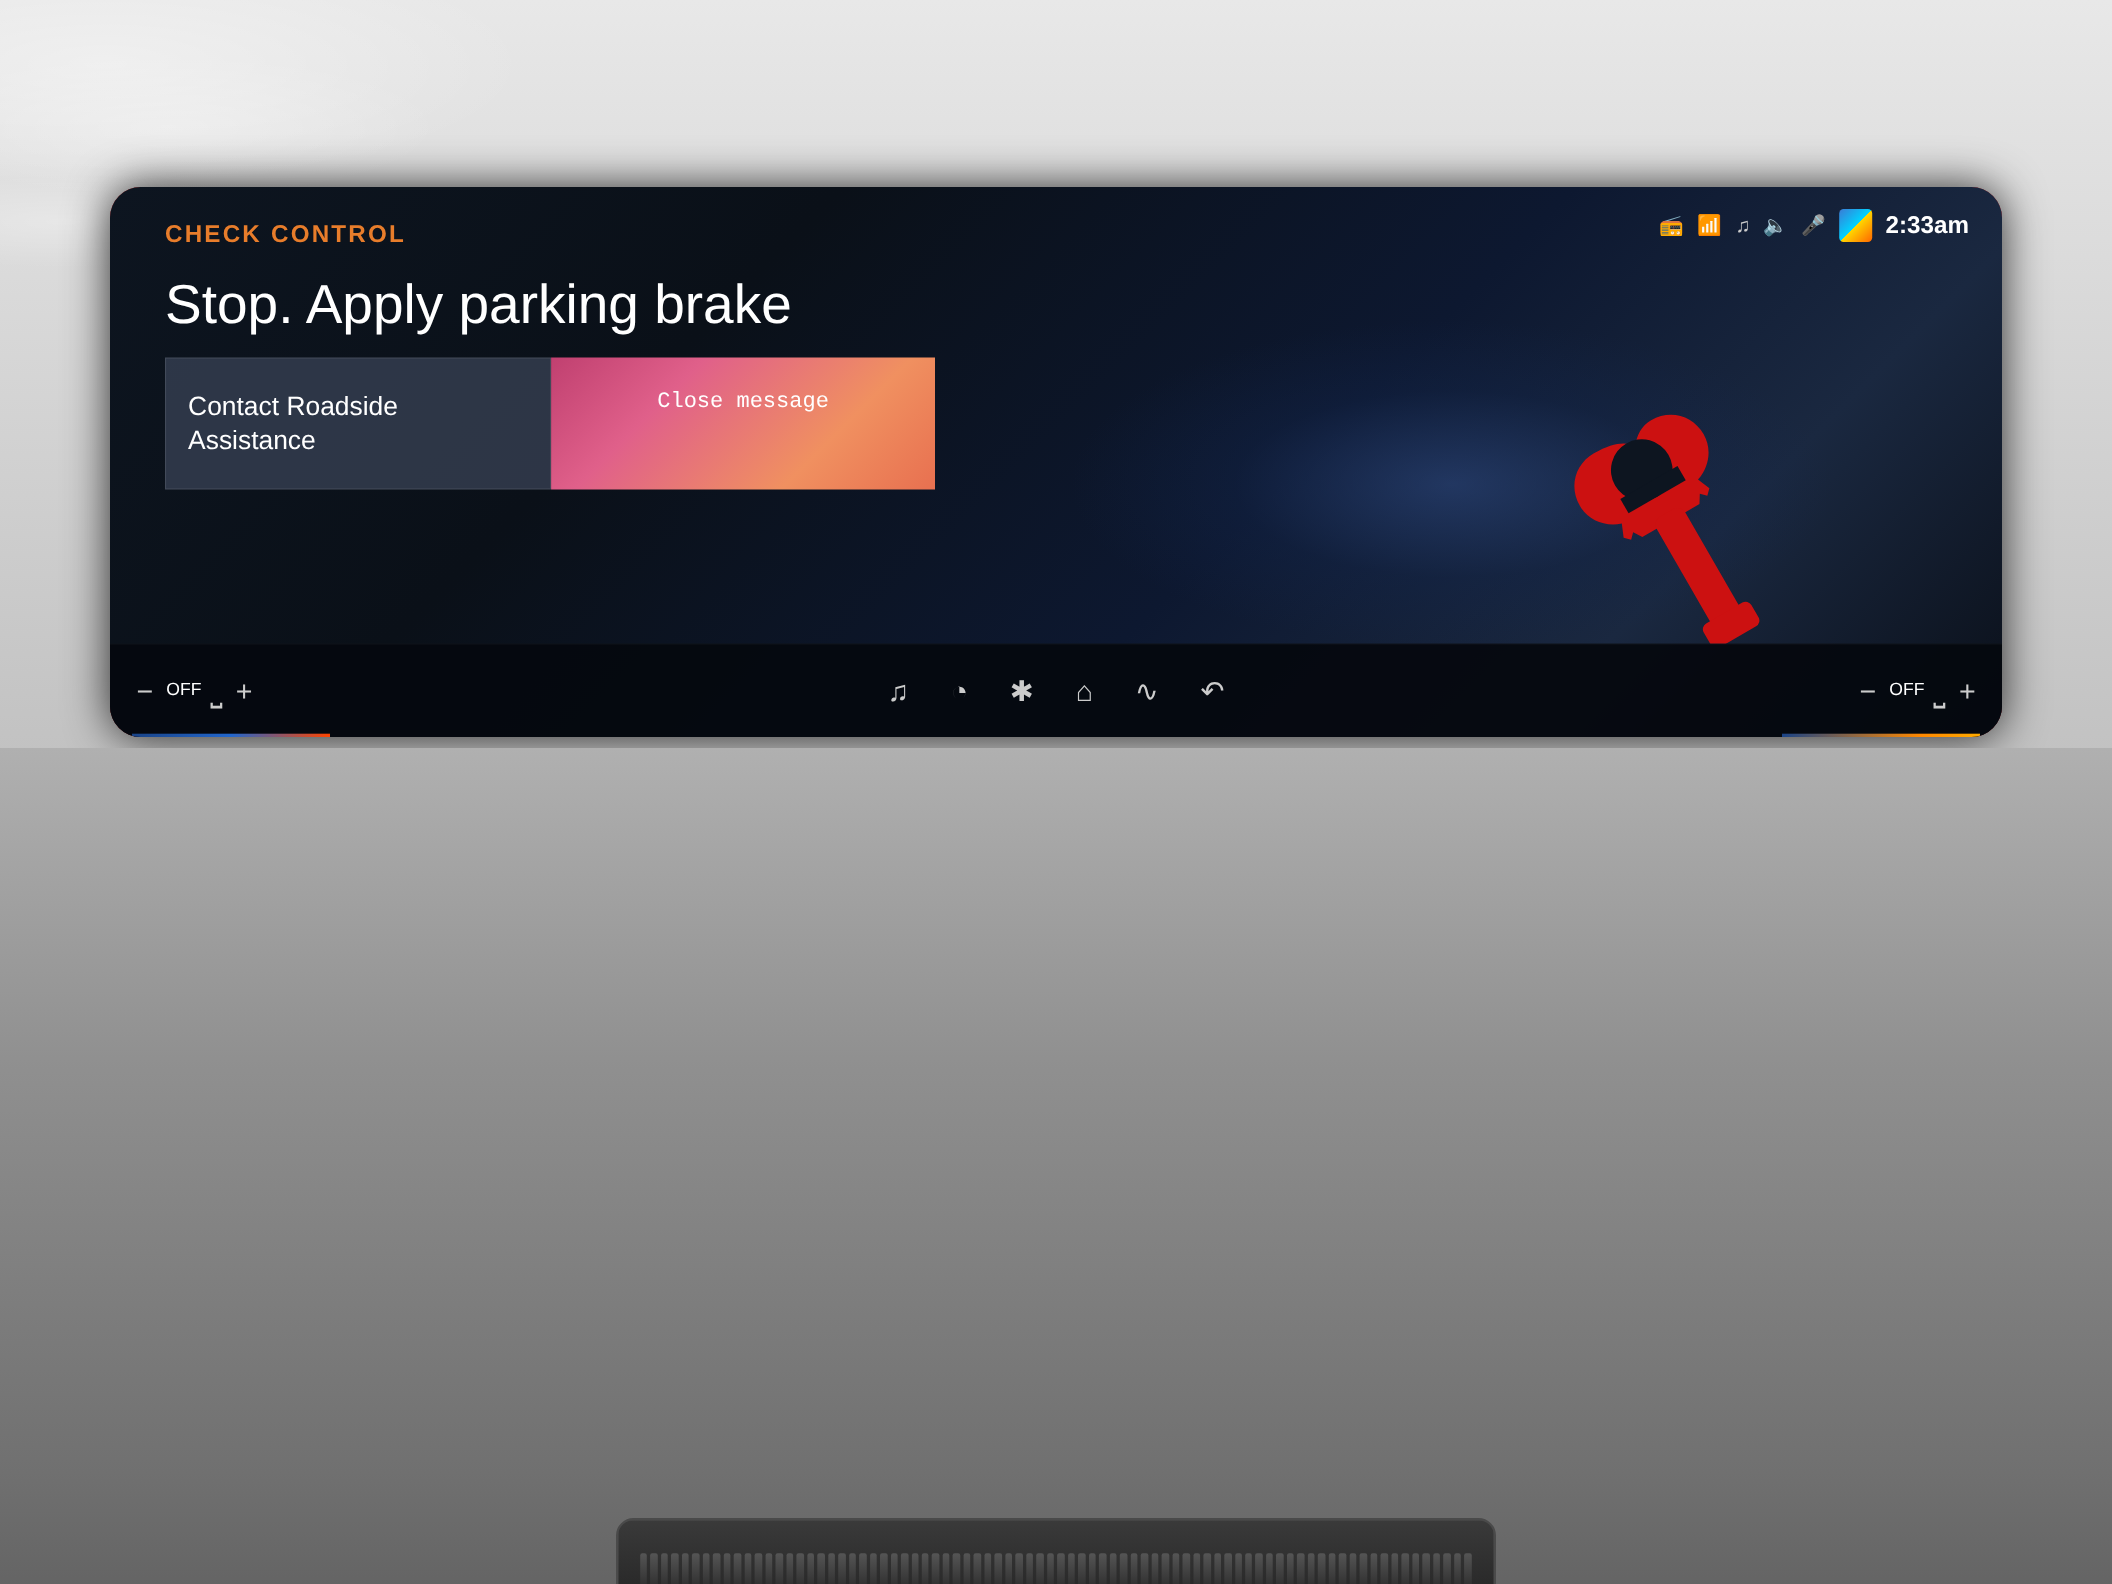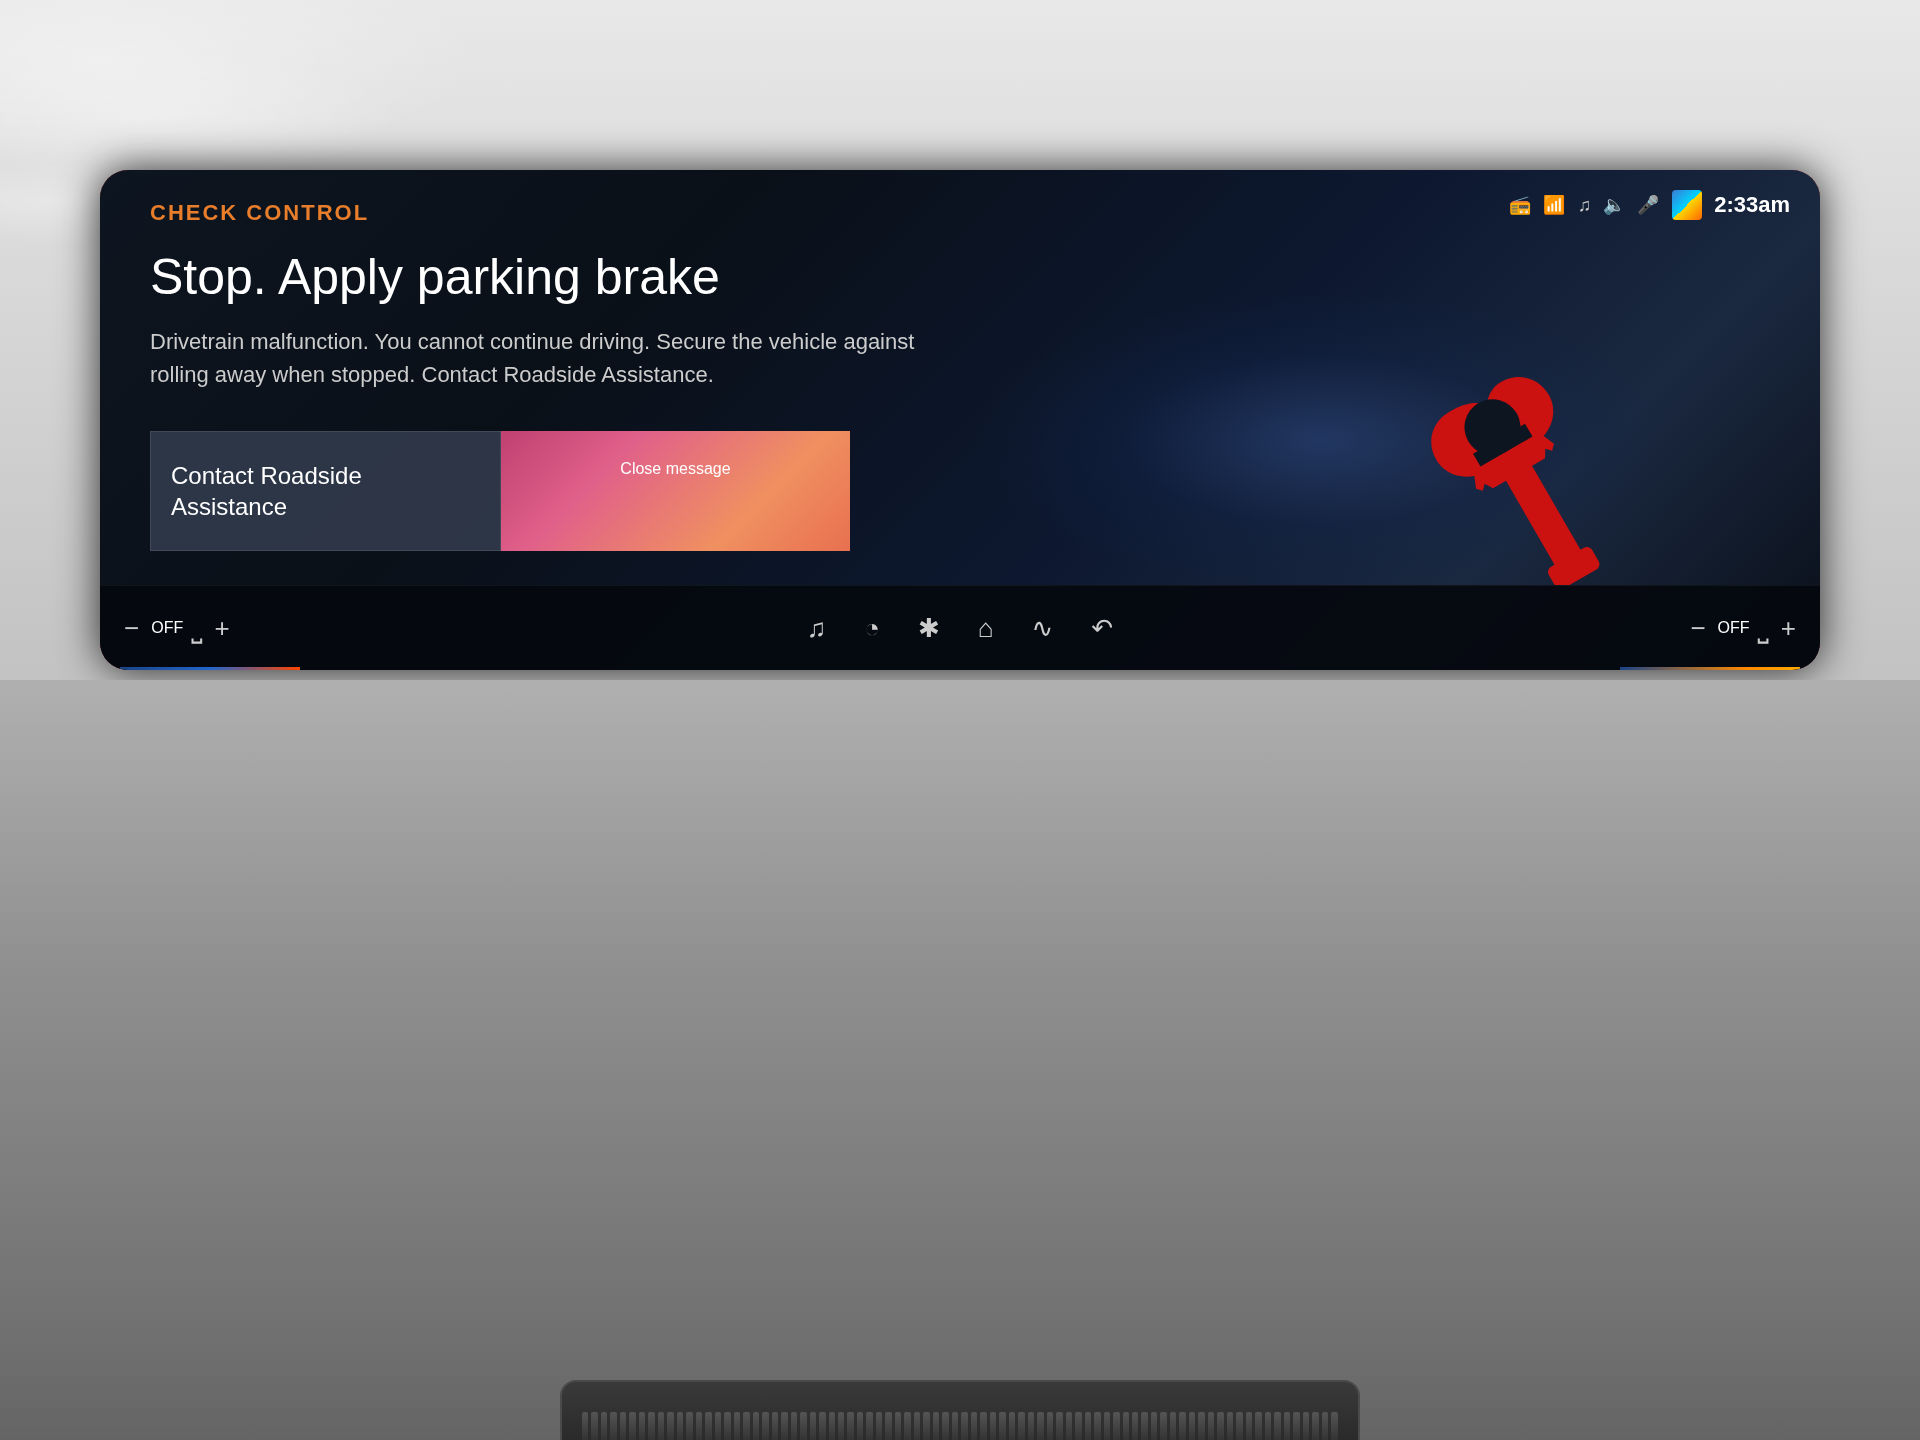--- a/index.html
+++ b/index.html
@@ -152,24 +152,25 @@
       cursor: pointer;
       line-height: 1.3;
     }
 
     .btn-close {
       flex: 1;
       padding: 28px 20px;
       background: linear-gradient(135deg, #c04070 0%, #e0608a 30%, #f09060 70%, #e87050 100%);
       border: none;
       color: #ffffff;
-      font-size: 16px;
+      font-size: 20px;
       text-align: center;
       cursor: pointer;
       line-height: 1.3;
+      font-family: Liberation Mono, monospace;
     }
 
     .wrench-svg {
       width: 100%;
       height: 100%;
     }
 
     
     .bottom-toolbar {
       position: absolute;
@@ -331,21 +332,20 @@
 
       <span class="nav-icon"></span>
 
       <span class="status-time">2:33am</span>
     </div>
 
     <div class="main-content">
 
       <div class="alert-title">Stop. Apply parking brake</div>
 
-      <div class="alert-description">Drivetrain malfunction. You cannot continue driving. Secure the vehicle against rolling away when stopped. Contact Roadside Assistance.</div>
 
       <div class="buttons-row">
         <div class="btn-roadside">Contact Roadside Assistance</div>
         <div class="btn-close">Close message</div>
       </div>
     </div>
 
     <div class="annotation-wrench">
       <svg viewBox="0 0 200 220" xmlns="http://www.w3.org/2000/svg" class="wrench-svg">
 

